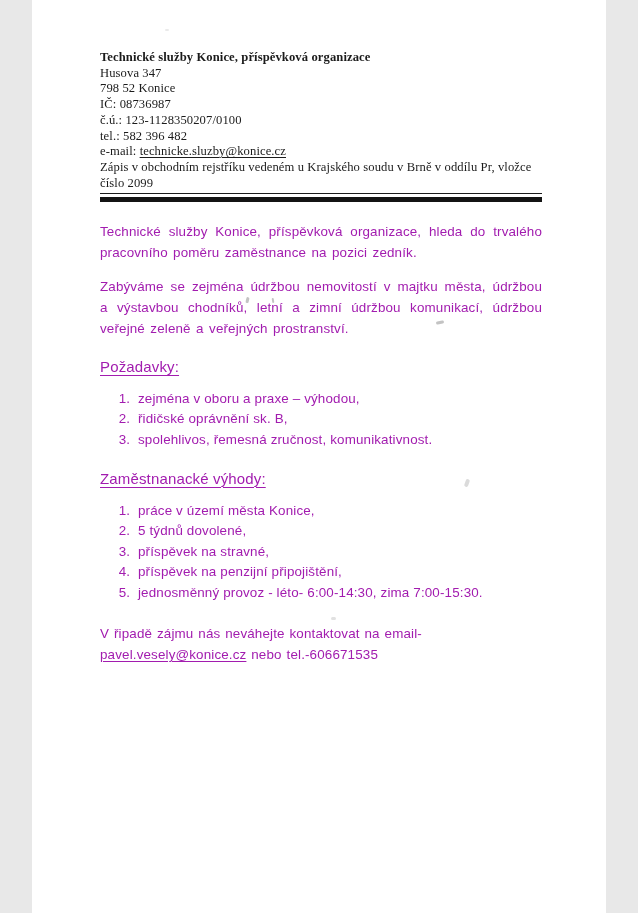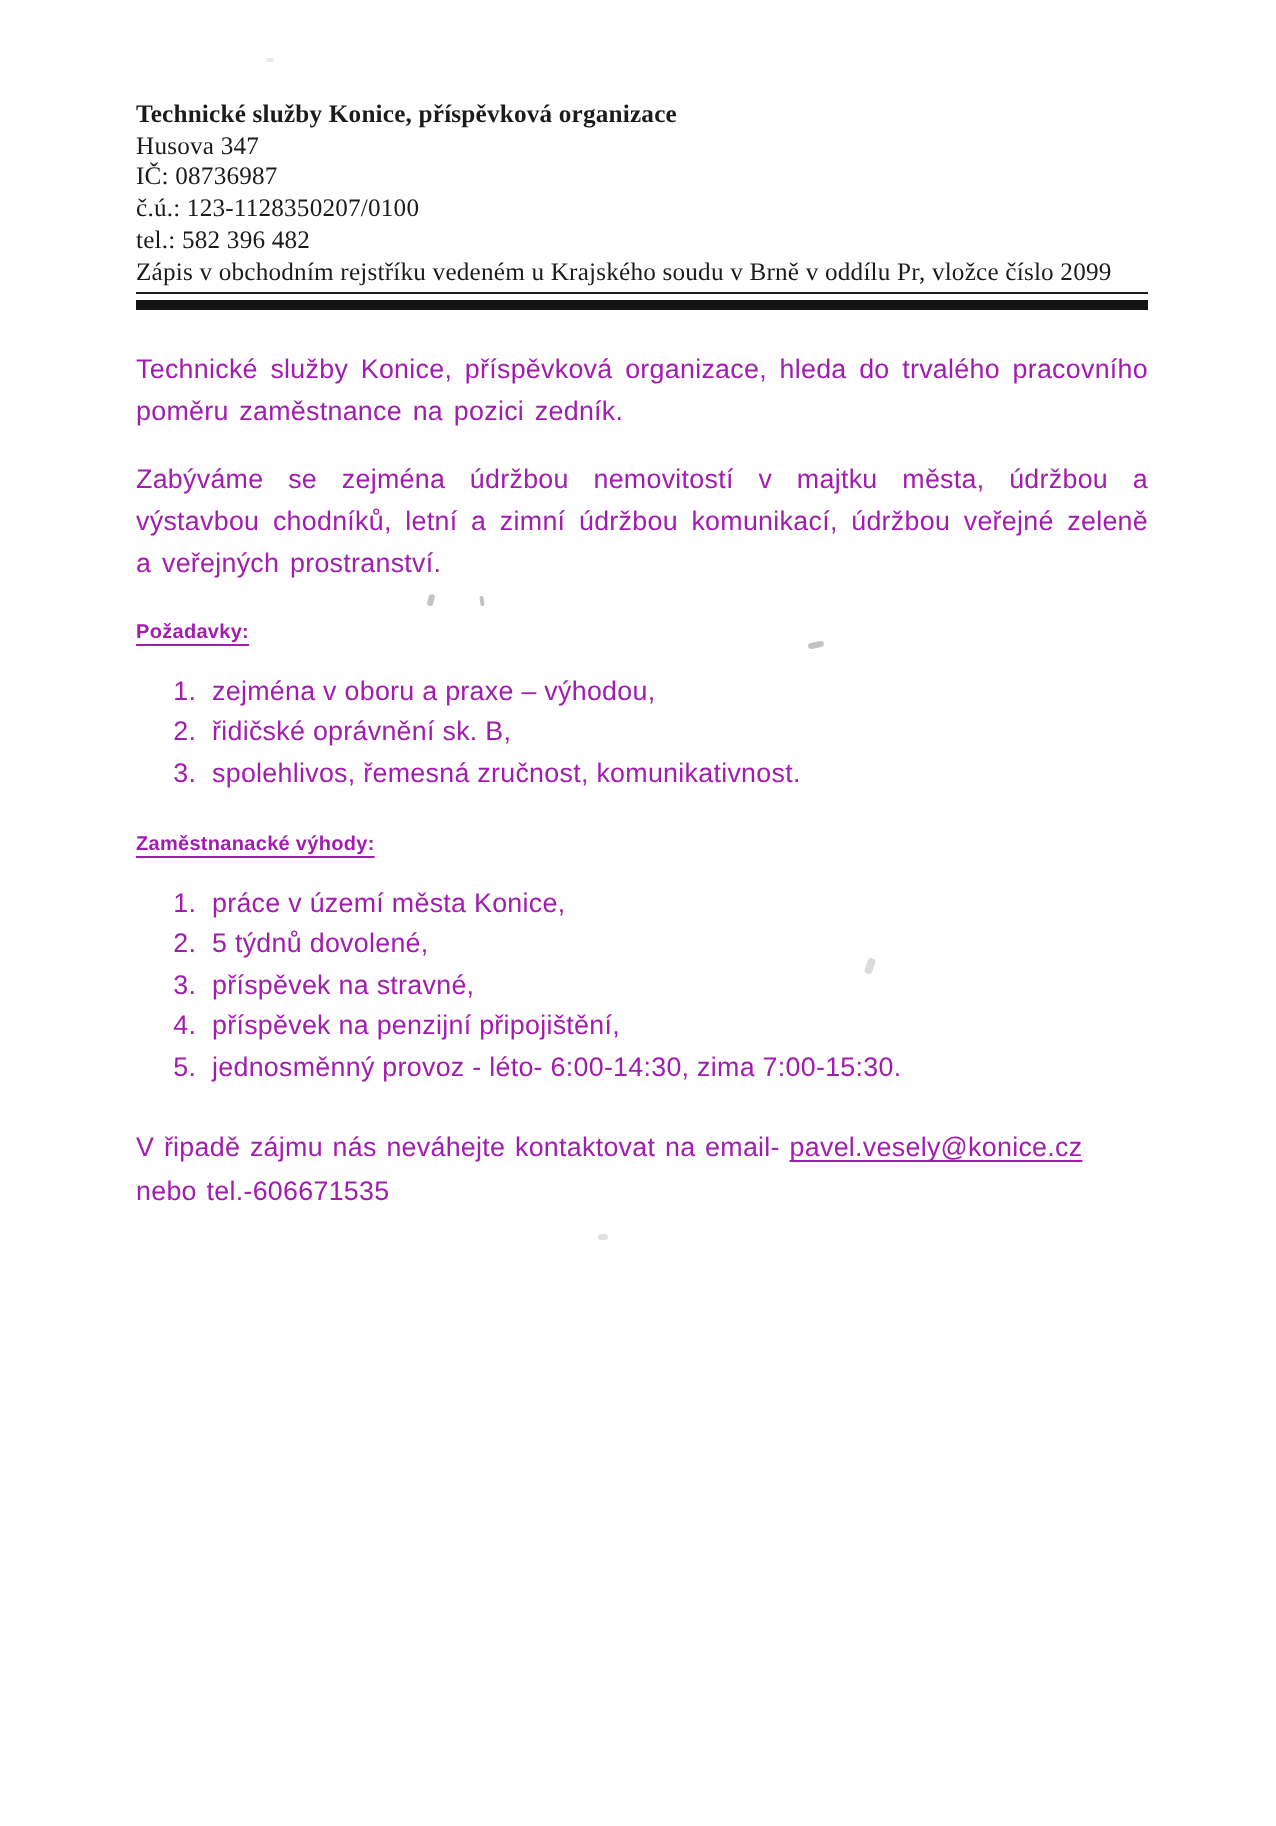--- a/index.html
+++ b/index.html
@@ -1,18 +1,18 @@
 <!DOCTYPE html>
 <html lang="cs"><head>
 <meta charset="utf-8">
 <style>
   html, body { margin: 0; padding: 0; background: #e8e8e8; }
   .page {
     position: relative;
-    width: 638px;
+    width: 574px;
     height: 913px;
     margin: 0 auto;
     background: #ffffff;
     box-sizing: border-box;
     padding: 50px 64px 0 68px;
     overflow: hidden;
   }
   
   .letterhead {
     font-family: "Liberation Serif", "DejaVu Serif", serif;
@@ -40,22 +40,22 @@
     letter-spacing: 0.15px;
   }
   .para {
     margin: 0 0 13px 0;
     line-height: 21px;
     text-align: justify;
     word-spacing: 1.5px;
   }
   .section-heading {
     margin: 19px 0 0 0;
-    font-size: 10px;
-    font-weight: 700;
+    font-size: 15px;
+    font-weight: 400;
     text-decoration: underline;
     text-underline-offset: 3px;
     text-decoration-thickness: 1.2px;
   }
   ol.doc-list {
     margin: 14px 0 19px 0;
     padding-left: 34px;
   }
   ol.doc-list li {
     line-height: 20.6px;
@@ -85,23 +85,25 @@
   .speck-6 { left: 133px; top: 29px; width: 4px; height: 2px; opacity: .35; }
 </style>
 </head>
 <body>
 
 <div class="page">
 
   <header class="letterhead">
     <div class="lh-org">Technické služby Konice, příspěvková organizace</div>
     <div>Husova 347</div>
+    <div>798 52 Konice</div>
     <div>IČ: 08736987</div>
     <div>č.ú.: 123-1128350207/0100</div>
     <div>tel.: 582 396 482</div>
+    <div><span>e-mail: </span><span class="inline-link">technicke.sluzby@konice.cz</span></div>
     <div class="lh-registry">Zápis v obchodním rejstříku vedeném u Krajského soudu v Brně v oddílu Pr, vložce číslo 2099</div>
   </header>
 
   <div class="rule-thick"></div>
 
   <main class="letter-body">
 
     <p class="para">Technické služby Konice, příspěvková organizace, hleda do trvalého pracovního poměru zaměstnance na pozici zedník.</p>
 
     <p class="para">Zabýváme se zejména údržbou nemovitostí v majtku města, údržbou a výstavbou chodníků, letní a zimní údržbou komunikací, údržbou veřejné zeleně a veřejných prostranství.</p>

